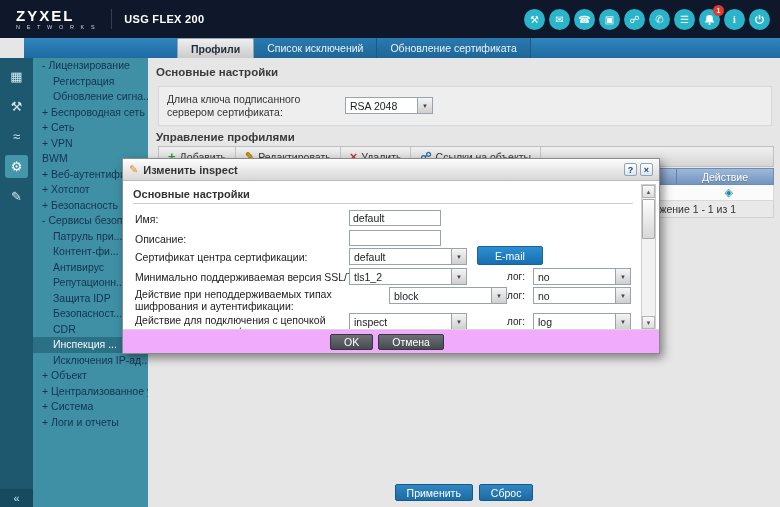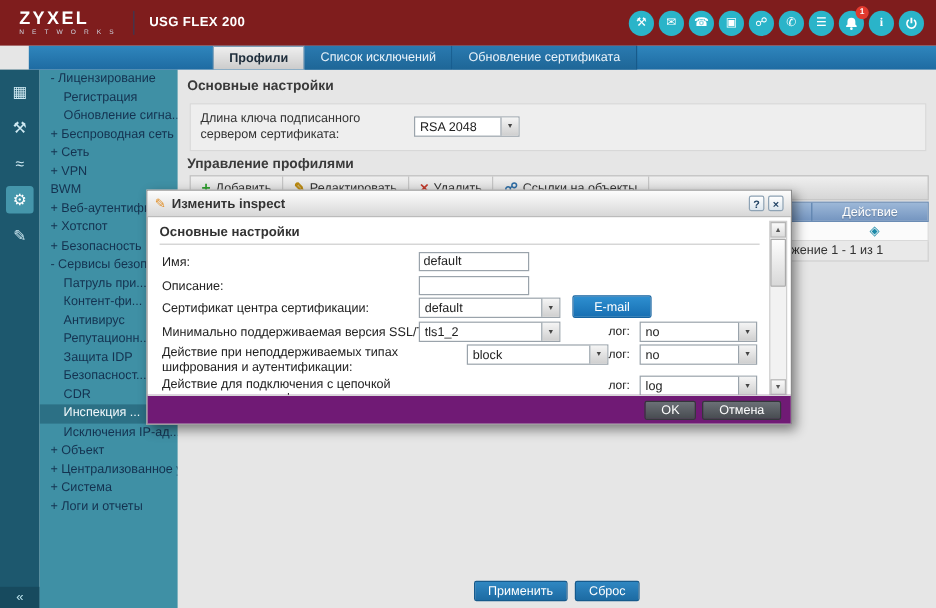--- a/index.html
+++ b/index.html
@@ -1,21 +1,21 @@
 <!DOCTYPE html>
 <html><head>
 <meta charset="utf-8">
 <style>
   * { box-sizing: border-box; margin: 0; padding: 0; }
   html,body { width:780px; height:507px; }
   body { font-family:"Liberation Sans", sans-serif; background:#e6e6e6; overflow:hidden; cursor:default; }
   #app { position:relative; width:780px; height:507px; }
 
   
-  .topbar { position:absolute; left:0; top:0; width:780px; height:38px; background:#7f1d1d; display:flex; align-items:center; padding:0 10px 0 16px; z-index:10; }
+  .topbar { position:absolute; left:0; top:0; width:780px; height:38px; background:#0f172a; display:flex; align-items:center; padding:0 10px 0 16px; z-index:10; }
   .logo { line-height:1; margin-right:14px; }
   .logo-main { color:#fff; font-weight:bold; font-size:15px; letter-spacing:2px; }
   .logo-sub { color:#cfd3dd; font-size:5.5px; letter-spacing:2.6px; margin-top:2px; }
   .hdr-div { width:1px; height:20px; background:#3a3a55; margin-right:12px; }
   .product { color:#fff; font-size:11px; font-weight:bold; letter-spacing:.3px; }
   .spacer { flex:1; }
   .hicons { display:flex; align-items:center; gap:4px; }
   .hicon { width:21px; height:21px; border-radius:50%; background:#2ab4c9; color:#fff; display:flex; align-items:center; justify-content:center; font-size:10px; position:relative; cursor:pointer; }
   .hicon svg { display:block; }
   .badge { position:absolute; top:-4px; right:-4px; min-width:11px; height:11px; border-radius:50%; background:#e23a2e; color:#fff; font-size:7px; font-weight:bold; display:flex; align-items:center; justify-content:center; }
@@ -74,21 +74,21 @@
   .din { position:absolute; height:16px; width:92px; border:1px solid #9aa3ab; font-family:"Liberation Sans",sans-serif; font-size:10.5px; padding:0 3px; color:#222; }
   .combo { position:absolute; height:17px; background:#fff; border:1px solid #9aa3ab; display:flex; align-items:center; font-size:10.5px; color:#222; cursor:pointer; }
   .cval { flex:1; padding:0 4px; overflow:hidden; white-space:nowrap; }
   .carrow { width:15px; align-self:stretch; border-left:1px solid #9aa3ab; background:linear-gradient(#f5f5f5,#cfcfcf); font-size:6px; display:flex; align-items:center; justify-content:center; color:#444; }
   .ebtn { position:absolute; left:354px; top:65px; width:66px; height:19px; background:linear-gradient(#2e8fd0,#176fb2); border:1px solid #1563a0; color:#fff; font-size:10.5px; border-radius:2px; font-family:"Liberation Sans",sans-serif; cursor:pointer; }
   .vscroll { position:absolute; right:3px; top:3px; width:15px; height:146px; background:#f2f2f2; border:1px solid #cfcfcf; }
   .varr { position:absolute; left:0; width:13px; height:13px; background:linear-gradient(#fafafa,#dcdcdc); border:1px solid #b5b5b5; font-size:6px; display:flex; align-items:center; justify-content:center; color:#555; cursor:pointer; }
   .varr.up { top:0; }
   .varr.dn { bottom:0; }
   .vthumb { position:absolute; left:0; top:14px; width:13px; height:40px; background:linear-gradient(#fdfdfd,#d8d8d8); border:1px solid #aaa; border-radius:1px; cursor:grab; }
-  .dfoot { position:absolute; left:0; bottom:0; width:100%; height:24px; background:#701a75; border-top:1px solid #d8d8d8; display:flex; align-items:center; justify-content:flex-end; gap:5px; padding-right:8px; }
+  .dfoot { position:absolute; left:0; bottom:0; width:100%; height:24px; background:#f0abfc; border-top:1px solid #d8d8d8; display:flex; align-items:center; justify-content:center; gap:5px; padding-right:8px; }
   .dark { background:linear-gradient(#6b7076,#474b50); color:#fff; border:1px solid #34373b; border-radius:2px; font-size:10.5px; height:16px; padding:0 13px; font-family:"Liberation Sans",sans-serif; cursor:pointer; }
 </style>
 </head>
 <body>
 
 <div id="app">
 
   <header class="topbar">
     <div class="logo">
       <div class="logo-main">ZYXEL</div>
@@ -283,20 +283,24 @@
         <span class="cval">block</span>
         <span class="carrow">▼</span>
       </div>
       <div class="dlog" style="top:109px;">лог:</div>
       <div class="combo" style="left:410px; top:106px; width:98px;">
         <span class="cval">no</span>
         <span class="carrow">▼</span>
       </div>
 
       <div class="dl" style="top:133px;">Действие для подключения с цепочкой недоверенных сертификатов:</div>
+      <div class="combo" style="left:226px; top:132px; width:118px;">
+        <span class="cval">inspect</span>
+        <span class="carrow">▼</span>
+      </div>
       <div class="dlog" style="top:135px;">лог:</div>
       <div class="combo" style="left:410px; top:132px; width:98px;">
         <span class="cval">log</span>
         <span class="carrow">▼</span>
       </div>
 
       <div class="vscroll">
         <div class="varr up">▲</div>
         <div class="vthumb"></div>
         <div class="varr dn">▼</div>

